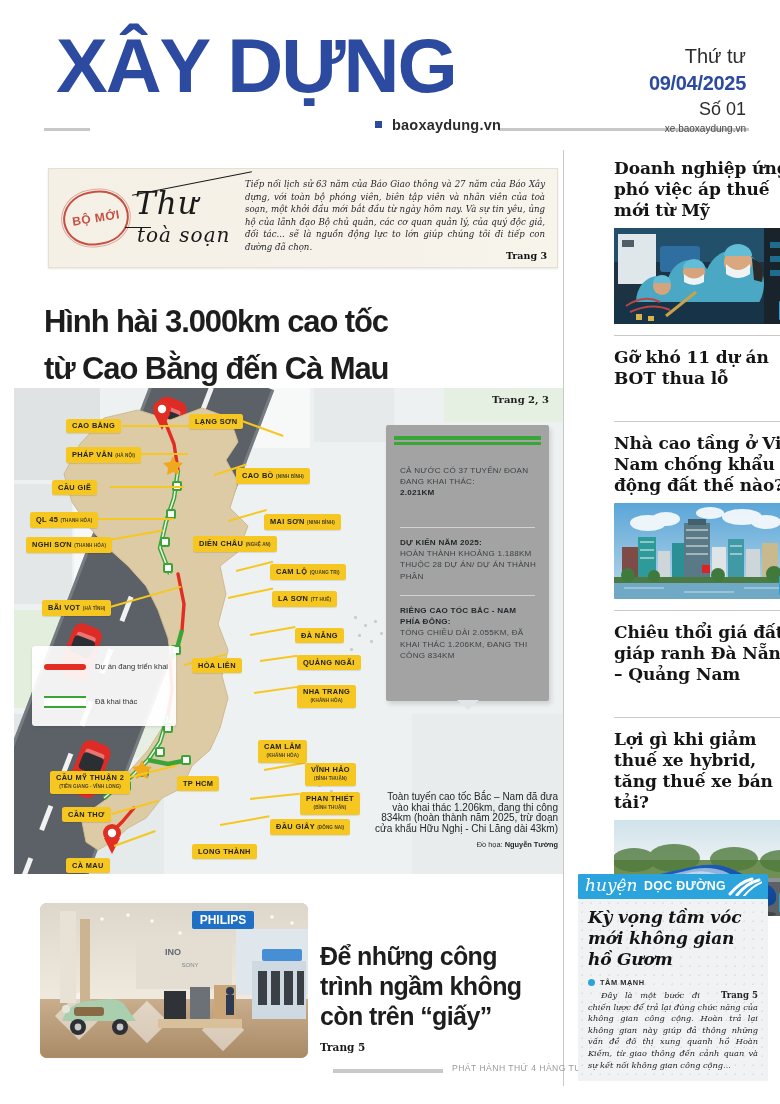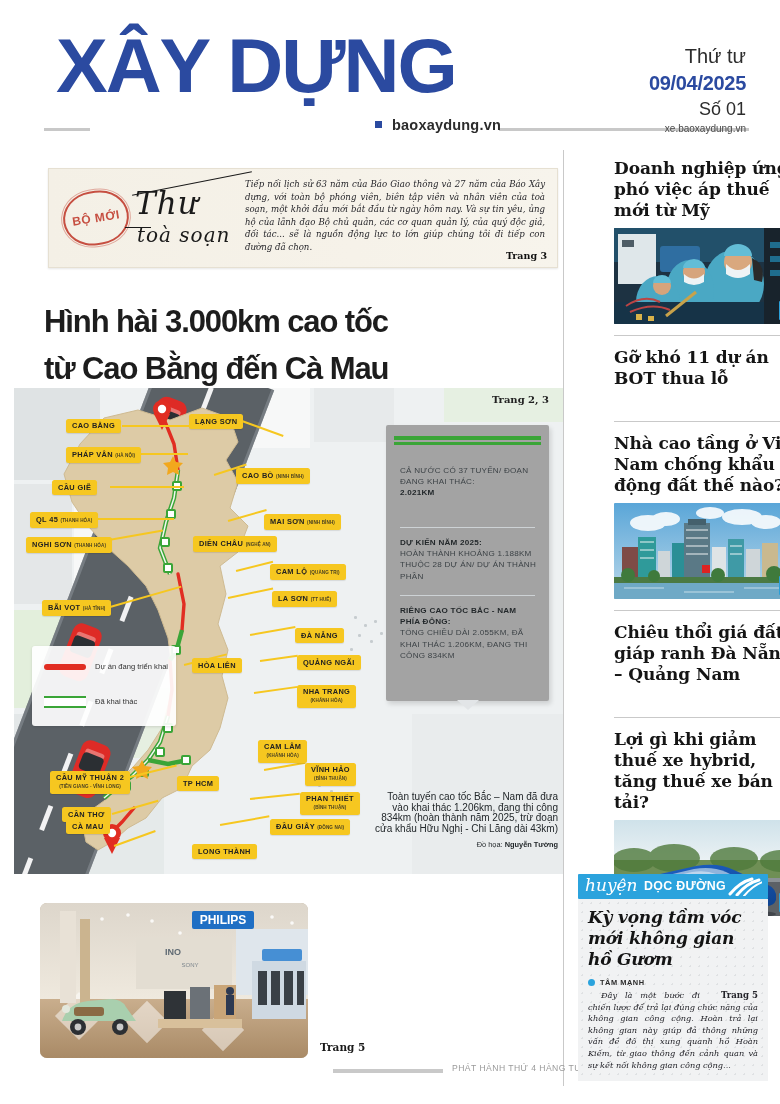--- a/index.html
+++ b/index.html
@@ -488,21 +488,21 @@
       <span>CẦU MỸ THUẬN 2</span><br>
       <span class="sub">(TIỀN GIANG - VĨNH LONG)</span>
     </div>
     <div class="lbl" style="left:48px;top:419px;">
       <span>CẦN THƠ</span>
     </div>
     <div class="lbl" style="left:256px;top:431px;">
       <span>ĐẦU GIÂY</span>
       <span class="sub">(ĐỒNG NAI)</span>
     </div>
-    <div class="lbl" style="left:52px;top:431px;">
+    <div class="lbl" style="left:52px;top:470px;">
       <span>CÀ MAU</span>
     </div>
     <div class="lbl" style="left:178px;top:456px;">
       <span>LONG THÀNH</span>
     </div>
 
     <div class="legend">
       <div class="row" style="top:16px;">
         <div class="swatch-red"></div>
         <div class="txt">Dự án đang triển khai</div>
@@ -606,20 +606,25 @@
       <g fill="#fff" opacity=".85">
         <circle cx="62" cy="16" r="1.8"></circle>
           <circle cx="88" cy="12" r="1.8"></circle>
           <circle cx="112" cy="18" r="1.8"></circle>
         <circle cx="140" cy="30" r="1.8"></circle>
           <circle cx="232" cy="14" r="1.8"></circle>
           <circle cx="252" cy="20" r="1.8"></circle>
       </g>
     </svg>
   </div>
+  <h2 class="b-head">
+    <span>Để những công</span><br>
+    <span>trình ngầm không</span><br>
+    <span>còn trên “giấy”</span>
+  </h2>
   <div class="b-page">Trang 5</div>
 
   <div class="foot-rule"></div>
   <div class="foot-txt">PHÁT HÀNH THỨ 4 HÀNG TUẦN</div>
 
   <div class="rail">
 
     <div class="r-item">
       <div class="r-head">Doanh nghiệp ứng phó việc áp thuế mới từ Mỹ</div>
       <div class="r-photo">

